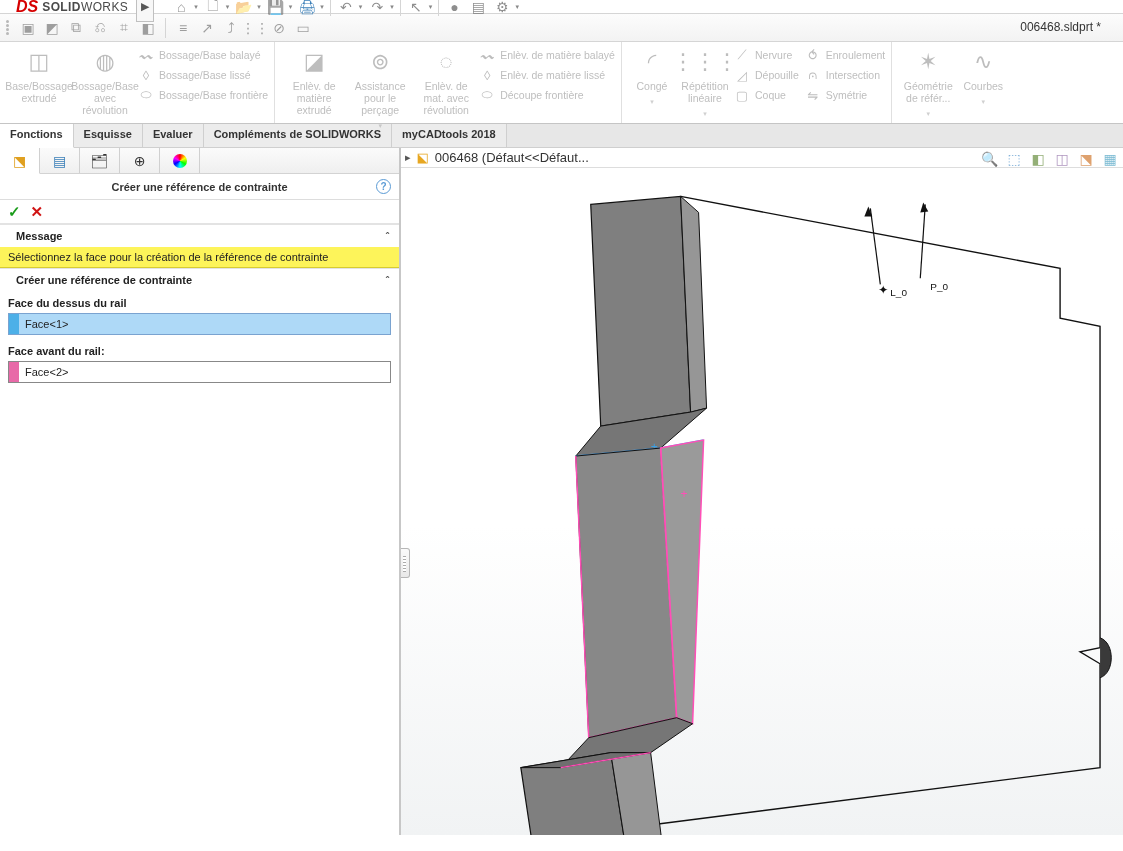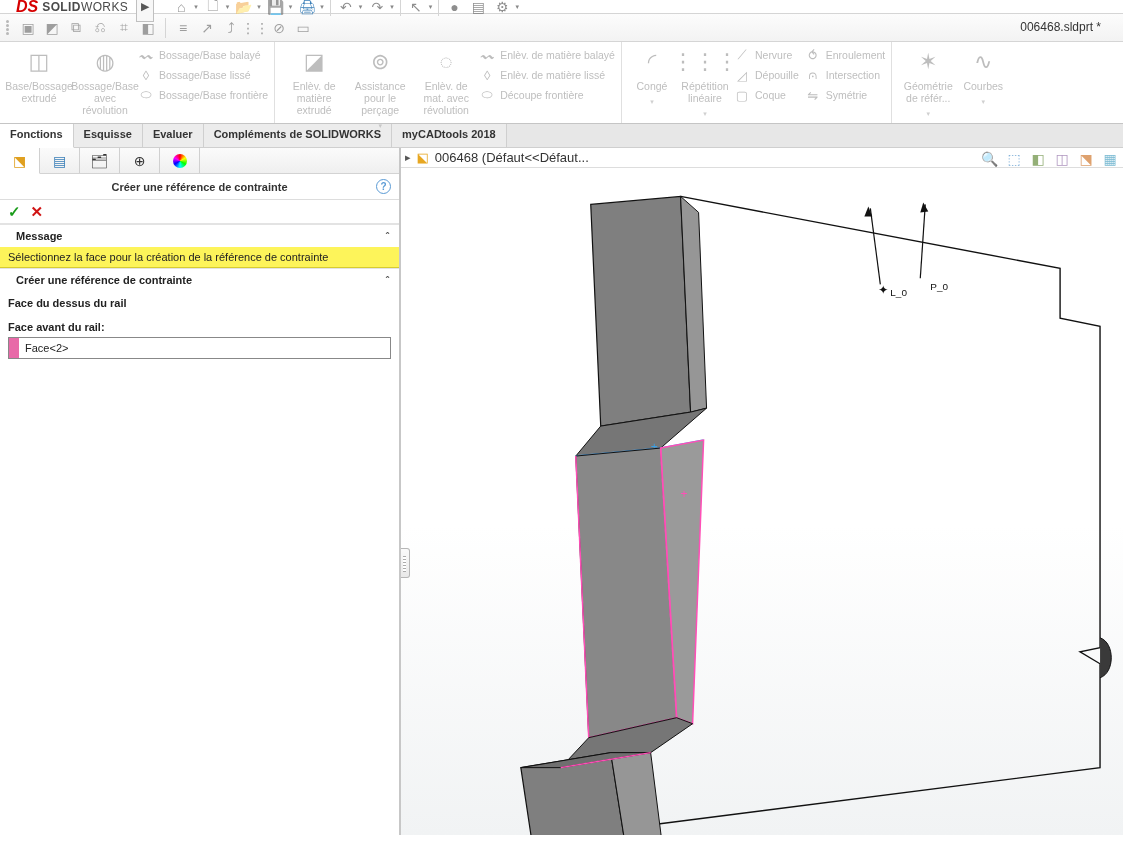--- a/index.html
+++ b/index.html
@@ -482,20 +482,24 @@
       <div class="msg-body">Sélectionnez la face pour la création de la référence de contrainte</div>
     </div>
 
     <div class="section">
       <div class="section-head">
         <span>Créer une référence de contrainte</span>
         <span class="caret">ˆ</span>
       </div>
       <div class="section-body">
         <div class="label">Face du dessus du rail</div>
+        <div class="sel-input">
+          <span class="sel-tag blue"></span>
+          <span class="sel-val selected">Face&lt;1&gt;</span>
+        </div>
         <div class="label" style="margin-top:6px">Face avant du rail:</div>
         <div class="sel-input plain">
           <span class="sel-tag pink"></span>
           <span class="sel-val">Face&lt;2&gt;</span>
         </div>
       </div>
     </div>
   </div>
 
   <div class="viewport">

